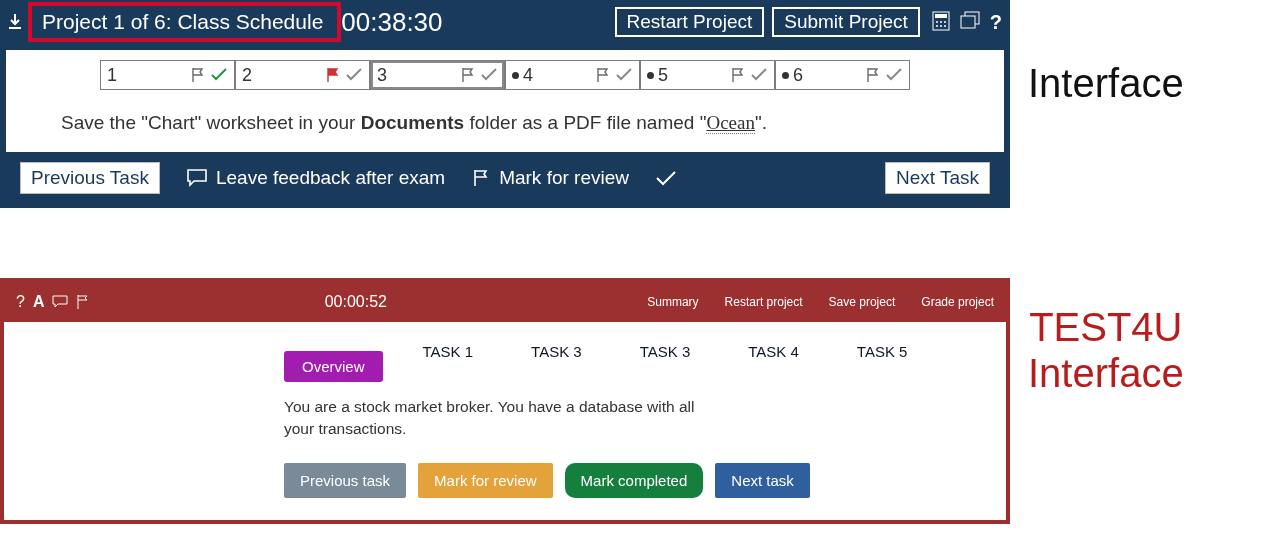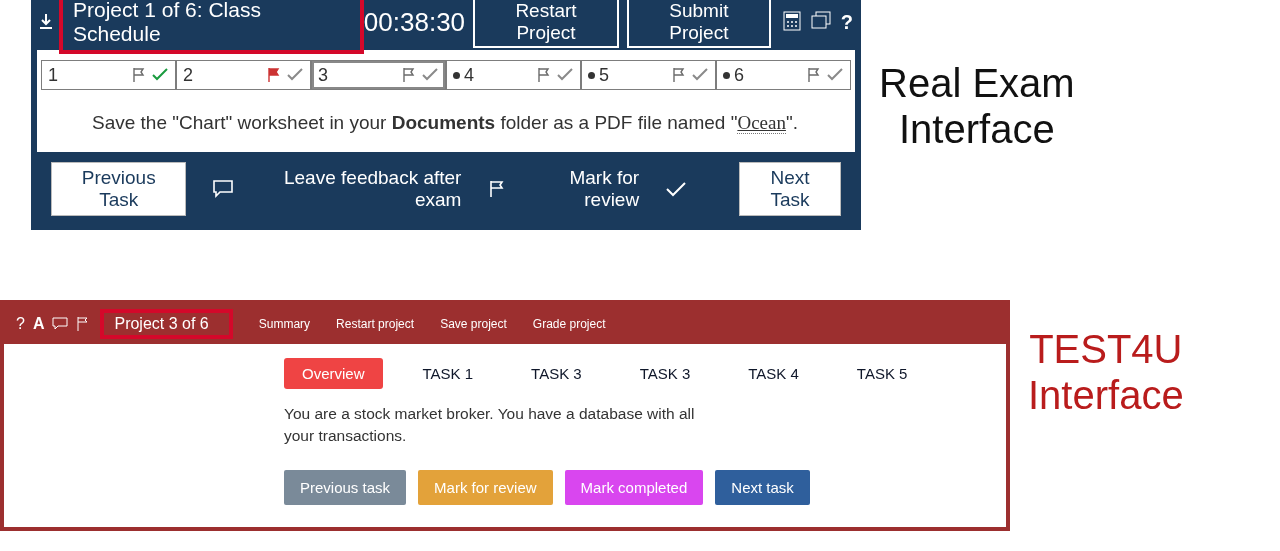--- a/index.html
+++ b/index.html
@@ -1,30 +1,30 @@
 <!DOCTYPE html>
 <html><head>
 <meta charset="utf-8">
 <style>
   * { box-sizing: border-box; margin: 0; padding: 0; }
   body { font-family: "Segoe UI", Arial, sans-serif; background: #fff; width: 1280px; }
 
   
   .real-wrap { display: flex; align-items: flex-start; gap: 18px; }
-  .real { width: 830px; background: #1a3a5c; color: #fff; margin-left: 31px; }
+  .real { width: 1010px; background: #1a3a5c; color: #fff; }
   .real-header {
     display: flex; align-items: center; height: 44px; padding: 0 8px;
     background: #1a3a5c;
   }
   .real-header .title-box {
     border: 4px solid #d4082a; padding: 4px 14px 4px 10px; font-size: 21px;
     display: flex; align-items: center; color: #fff;
   }
   .real-header .down-icon { margin-right: 6px; width:14px; }
-  .real-header .timer { flex: 1; text-align: center; font-size: 26px; }
+  .real-header .timer { flex: 1; font-size: 26px; }
   .btn-outline {
     border: 2px solid #fff; color: #fff; background: transparent;
     padding: 2px 10px; font-size: 19px; margin-left: 8px; cursor: pointer;
   }
   .real-icons { display: flex; gap: 10px; margin-left: 12px; font-size: 20px; }
 
   .real-content { background: #fff; color: #28303a; margin: 6px 6px 0 6px; padding: 10px 0 18px 0; }
 
   .task-tabs { display: flex; margin: 0 auto 22px auto; justify-content: center; }
   .task-tab {
@@ -71,29 +71,29 @@
     font-size:16px;
   }
   .t4u-timer { flex:1; text-align:center; font-size:16px;}
   .t4u-link { margin-left:26px; cursor:pointer; font-size:12px;}
 
   .t4u-body { background:#fff; padding: 14px 0 22px 0;}
   .t4u-tabs { display:flex; gap:22px; margin-left:280px; margin-bottom:14px;}
   .t4u-tab {
     padding:7px 18px; font-size:15px; color:#0f172a; cursor:pointer; border-radius:3px;
   }
-  .t4u-tab.primary { background:#ef4444; color:#fff; }
+  .t4u-tab.primary { background:#a21caf; color:#fff;margin-top:15px; }
 
   .t4u-text { margin-left:280px; font-size:15.5px; color:#333; max-width:430px; line-height:1.45;}
 
   .t4u-btns { display:flex; gap:12px; margin-left:280px; margin-top:22px;}
   .t4u-btn { padding:9px 16px; color:#fff; border:none; font-size:15px; border-radius:2px; cursor:pointer;}
   .t4u-btn.gray { background:#7a8a99;}
   .t4u-btn.orange { background:#e3a23a;}
-  .t4u-btn.green { background:#d946ef;}
+  .t4u-btn.green { background:#15803d;border-radius:10px;}
   .t4u-btn.blue { background:#2f5f9c;}
 
   svg { display:block; }
 </style>
 </head>
 <body>
 
 <div class="real-wrap">
   <div class="real">
 
@@ -245,21 +245,20 @@
               <path d="M2 9l6 6L20 3" stroke="#fff" fill="none" stroke-width="2"></path>
             </svg>
         </span>
       </div>
       <div class="spacer"></div>
       <button class="btn-white">Next Task</button>
     </div>
   </div>
 
   <div class="label-right">
-    <div>Real Exam</div>
     <div style="text-align:center">Interface</div>
   </div>
 </div>
 
 <div class="spacer-block"></div>
 
 <div class="t4u-wrap">
   <div class="t4u">
 
     <div class="t4u-header">
@@ -270,23 +269,21 @@
           <svg width="16" height="14" viewBox="0 0 16 14">
               <path d="M1 1h14v8H6l-3 3V9H1z" stroke="#fff" fill="none"></path>
             </svg>
         </span>
         <span>
           <svg width="14" height="16" viewBox="0 0 14 16">
               <path d="M2 1v14M2 2h9l-2 2 2 2H2" stroke="#fff" fill="none"></path>
             </svg>
         </span>
       </div>
-      <div class="t4u-proj-box">
-        <span>Project 3 of 6</span>
-      </div>
+      <div class="t4u-timer">00:00:52</div>
       <span class="t4u-link">Summary</span>
       <span class="t4u-link">Restart project</span>
       <span class="t4u-link">Save project</span>
       <span class="t4u-link">Grade project</span>
     </div>
 
     <div class="t4u-body">
       <div class="t4u-tabs" id="t4u-tabs">
           <span class="t4u-tab primary">Overview</span>
           <span class="t4u-tab">TASK 1</span>

